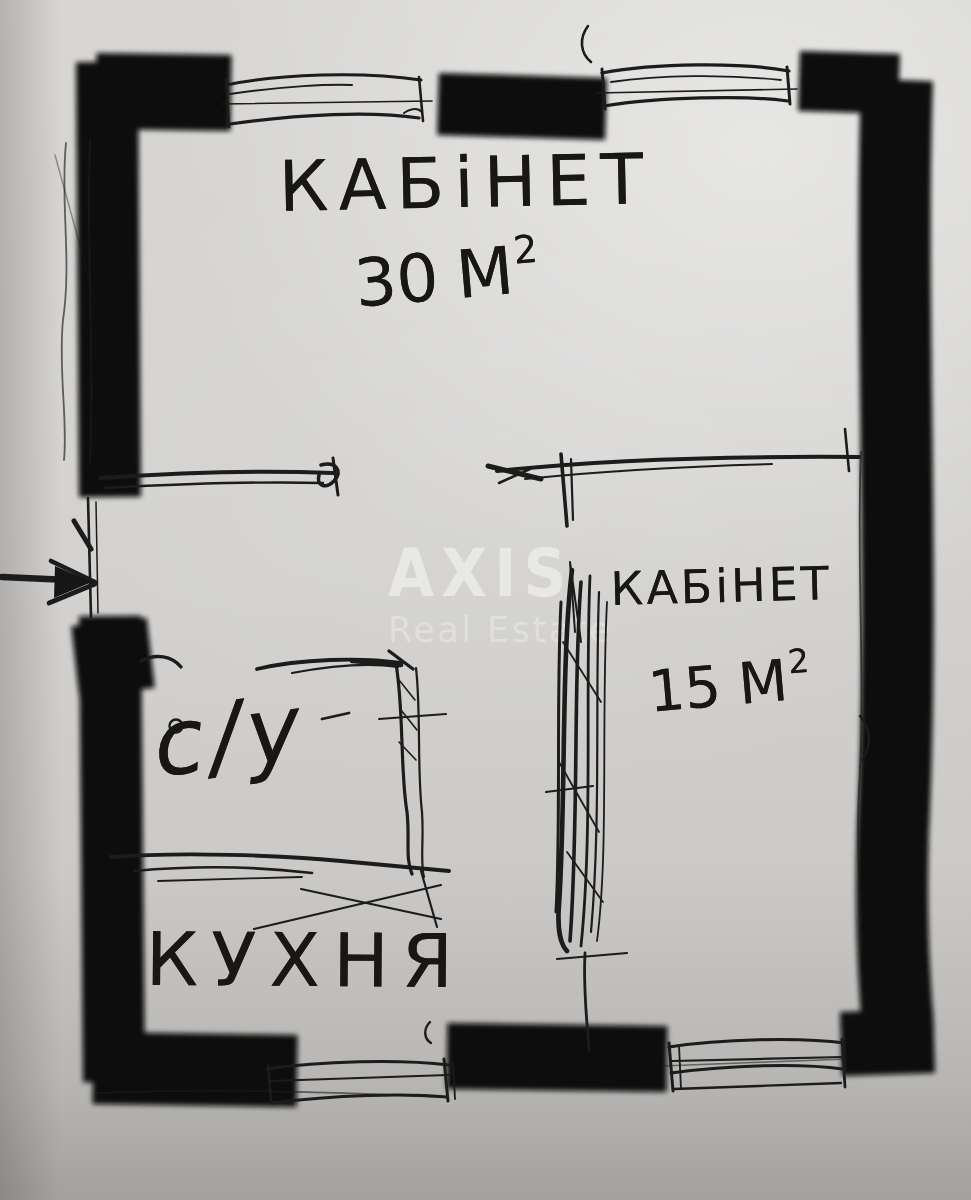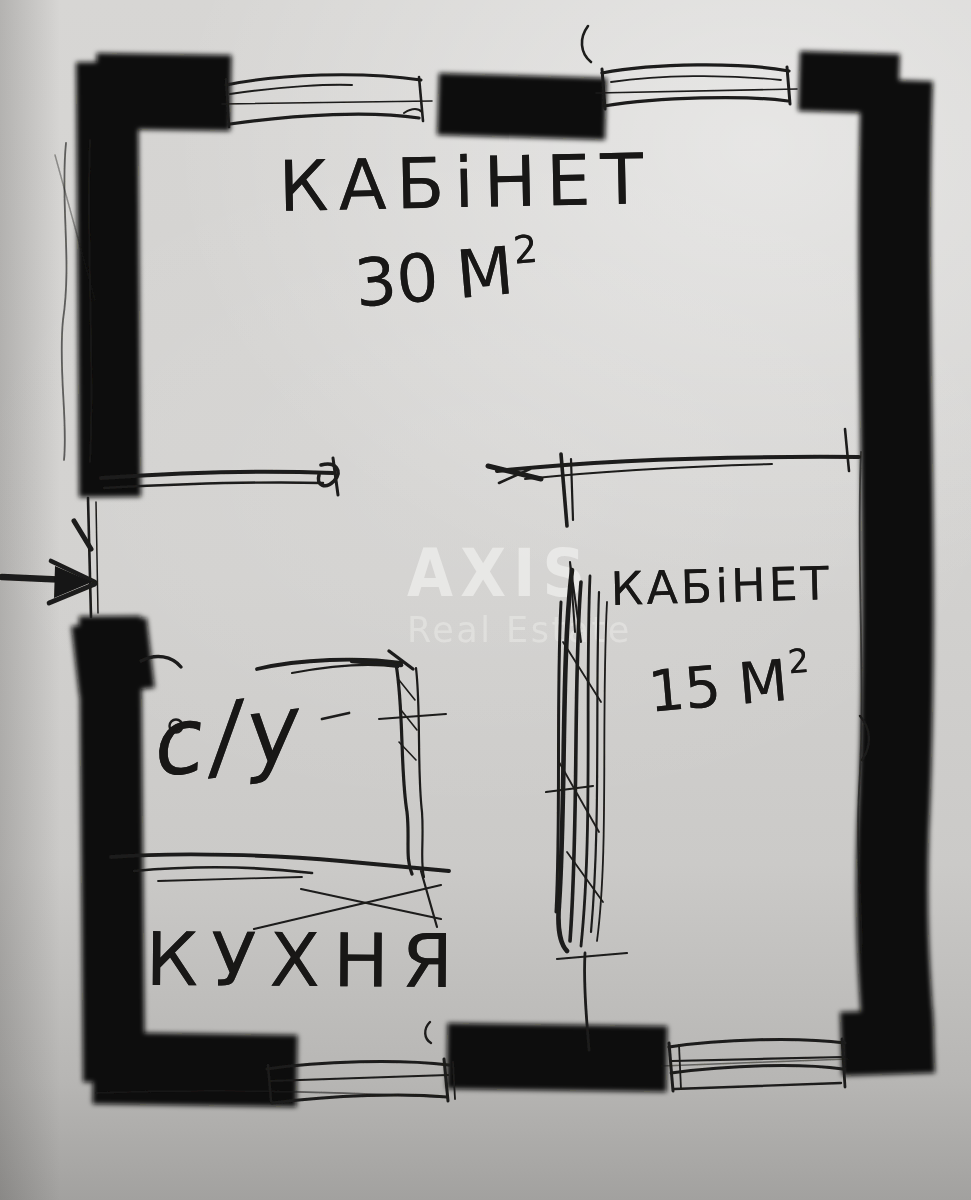--- a/index.html
+++ b/index.html
@@ -6,21 +6,21 @@
   .page{
     position:relative;width:971px;height:1200px;overflow:hidden;
     background-color:#cecdcb;
     background-image:
       linear-gradient(90deg, rgba(40,38,36,.20) 0px, rgba(40,38,36,0) 60px),
       radial-gradient(950px 750px at 78% 12%, rgba(255,255,255,.42), rgba(255,255,255,0) 62%),
       radial-gradient(800px 500px at 50% 40%, rgba(255,255,255,.10), rgba(255,255,255,0) 70%),
       linear-gradient(180deg, #d7d6d4 0%, #d2d1cf 48%, #cbcac8 72%, #b7b6b4 90%, #a2a19f 100%);
     font-family:"DejaVu Sans",sans-serif;
   }
-  .watermark{position:absolute;left:407px;top:541px;z-index:1;user-select:none;}
+  .watermark{position:absolute;left:388px;top:541px;z-index:1;user-select:none;}
   .wm-title{
     font-size:66px;line-height:1;font-weight:bold;letter-spacing:8px;
     color:rgba(248,247,245,.55);transform:scaleX(.9);transform-origin:left top;
   }
   .wm-sub{
     font-size:35px;line-height:1;font-weight:normal;letter-spacing:2.5px;
     color:rgba(248,247,245,.36);margin-top:6px;
   }
   svg.ink{position:absolute;left:0;top:0;z-index:2;}
   .lbl{position:absolute;z-index:3;color:#181716;white-space:nowrap;

